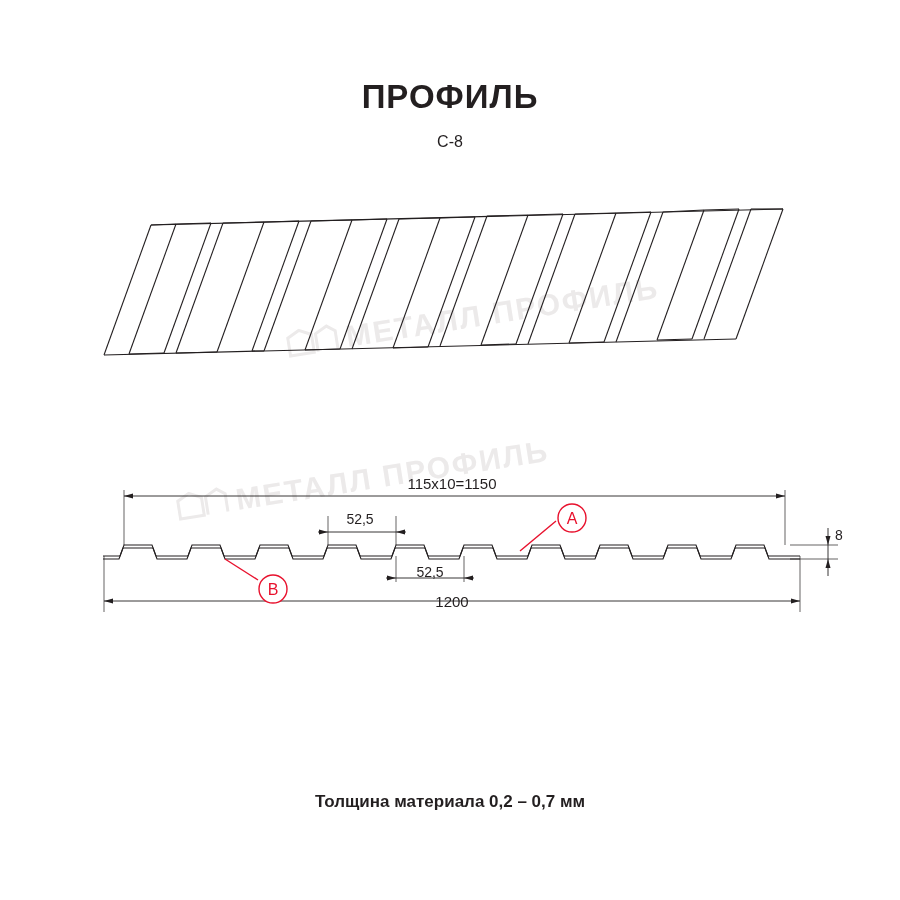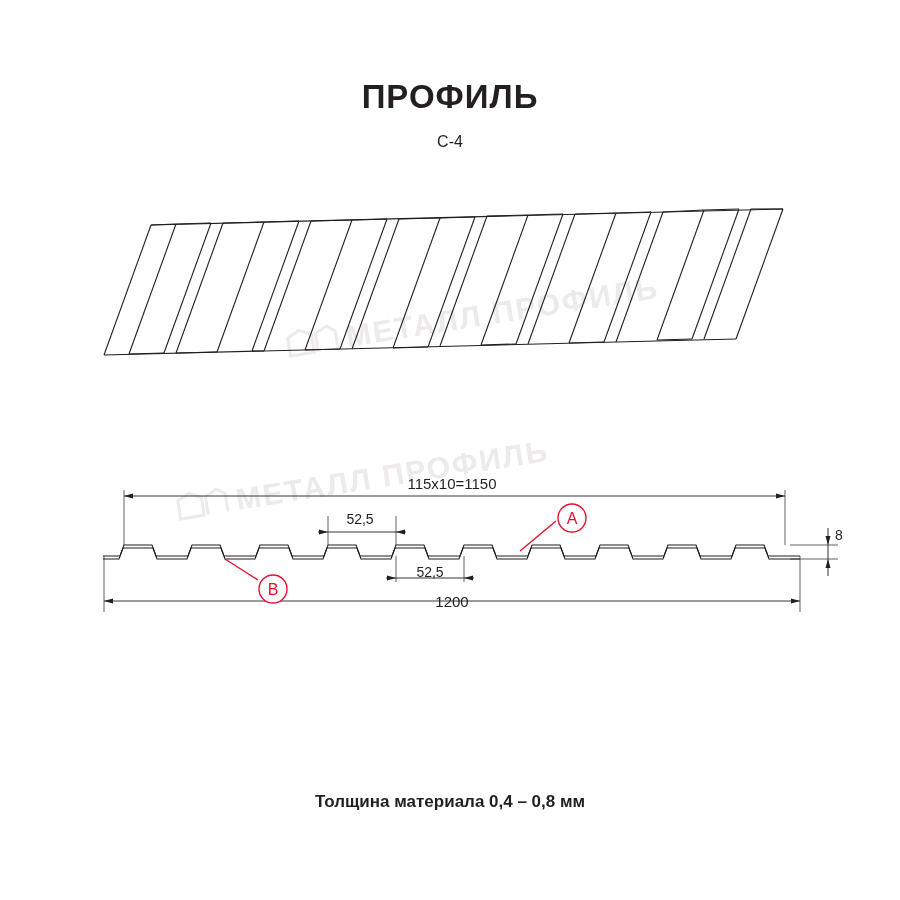--- a/index.html
+++ b/index.html
@@ -68,21 +68,21 @@
   .wm1 { left: 285px; top: 300px; transform: rotate(-9deg); }
   .wm2 { left: 175px; top: 463px; transform: rotate(-9deg); }
   .wm-mark { display: inline-block; vertical-align: middle; margin-right: 8px; }
 </style>
 </head>
 <body>
 
 <div class="page">
 
   <div class="title">ПРОФИЛЬ</div>
-  <div class="subtitle">С-4</div>
+  <div class="subtitle">С-8</div>
 
   <div class="wm wm1">
     <span class="wm-mark">
       <svg width="52" height="30" viewBox="0 0 52 30">
         <path d="M2 26 L2 8 L14 2 L26 8 L26 26 Z" fill="none" stroke="#eceaea" stroke-width="3"></path>
         <path d="M30 26 L30 8 L42 2 L50 8 L50 26" fill="none" stroke="#eceaea" stroke-width="3"></path>
       </svg>
     </span><span>МЕТАЛЛ ПРОФИЛЬ</span>
   </div>
   <div class="wm wm2">
@@ -238,15 +238,15 @@
       <text x="452" y="607" text-anchor="middle" font-family="Liberation Sans, sans-serif" font-size="15" fill="#231f20" stroke="none">1200</text>
 
       <text x="360" y="524" text-anchor="middle" font-family="Liberation Sans, sans-serif" font-size="14" fill="#231f20" stroke="none">52,5</text>
 
       <text x="430" y="577" text-anchor="middle" font-family="Liberation Sans, sans-serif" font-size="14" fill="#231f20" stroke="none">52,5</text>
 
       <text x="835" y="540" text-anchor="start" font-family="Liberation Sans, sans-serif" font-size="14" fill="#231f20" stroke="none">8</text>
     </g>
   </svg>
 
-  <div class="footnote">Толщина материала 0,4 – 0,8 мм</div>
+  <div class="footnote">Толщина материала 0,2 – 0,7 мм</div>
 
 </div>
 
 </body></html>

